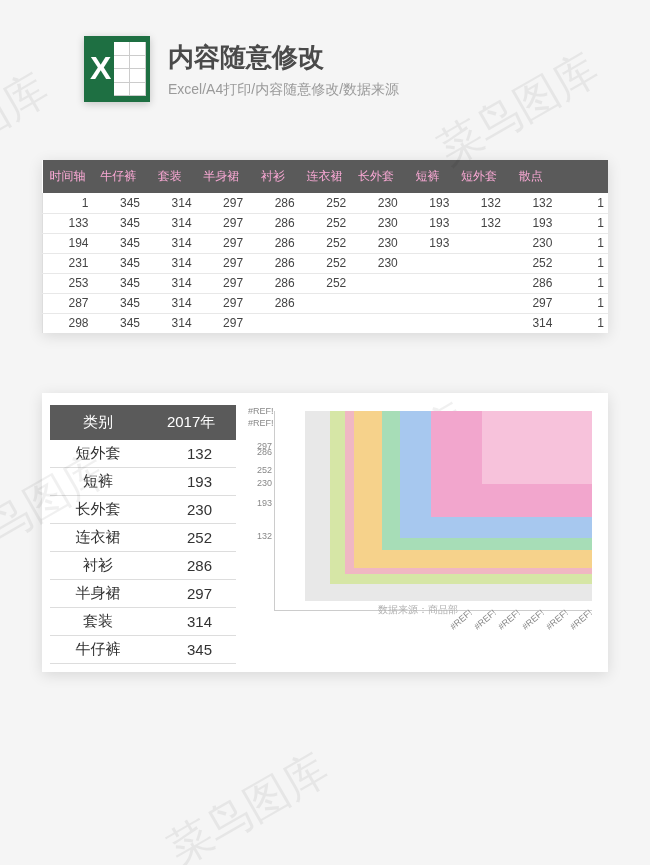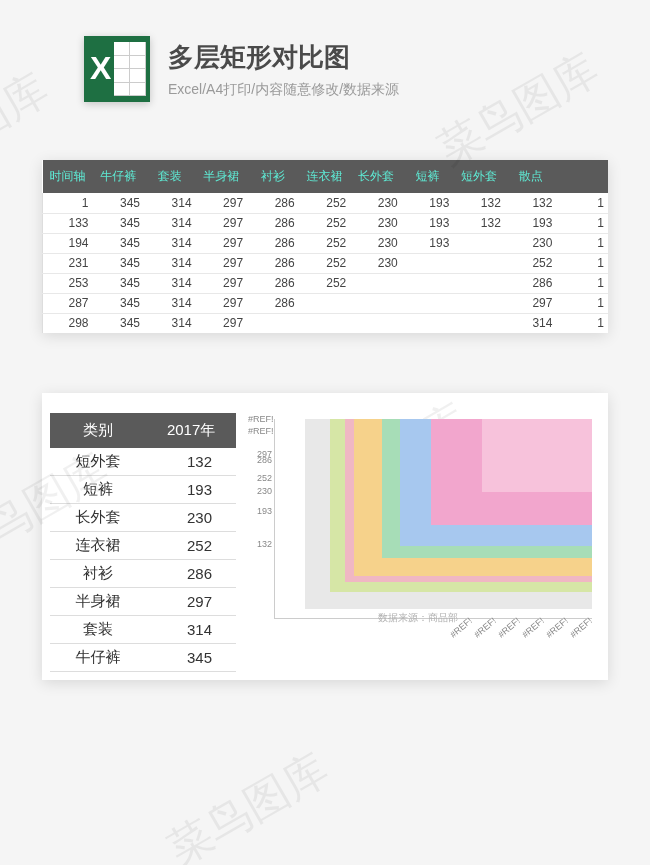--- a/index.html
+++ b/index.html
@@ -68,34 +68,34 @@
     box-shadow: 0 3px 14px rgba(0,0,0,0.12);
   }
   .panel1 {
     width: 566px;
     margin-top: 58px;
     padding: 0;
   }
   .panel2 {
     width: 566px;
     margin-top: 60px;
-    padding: 20px 10px 8px 8px;
+    padding: 12px 10px 8px 8px;
     display: flex;
     gap: 12px;
   }
 
   table.data {
     border-collapse: collapse;
     width: 100%;
     font-size: 12px;
     table-layout: fixed;
   }
   table.data th {
     background: #5a5a5a;
-    color: #5eead4;
+    color: #f9a8d4;
     font-weight: 500;
     padding: 8px 2px;
     text-align: center;
     font-size: 12px;
     white-space: nowrap;
   }
   table.data td {
     padding: 2px 4px;
     text-align: right;
     color: #444;
@@ -197,21 +197,21 @@
           <div></div>
         </div>
       <div class="row">
           <div></div>
           <div></div>
         </div>
     </div>
     <div class="x">X</div>
   </div>
   <div class="title-block">
-    <h1>多层矩形对比图</h1>
+    <h1>内容随意修改</h1>
     <p>Excel/A4打印/内容随意修改/数据来源</p>
   </div>
 </div>
 
 <div class="panel1">
   <table class="data">
     <thead>
         <tr id="t1-head">
           <th style="width: 50px;">时间轴</th>
           <th>牛仔裤</th>

